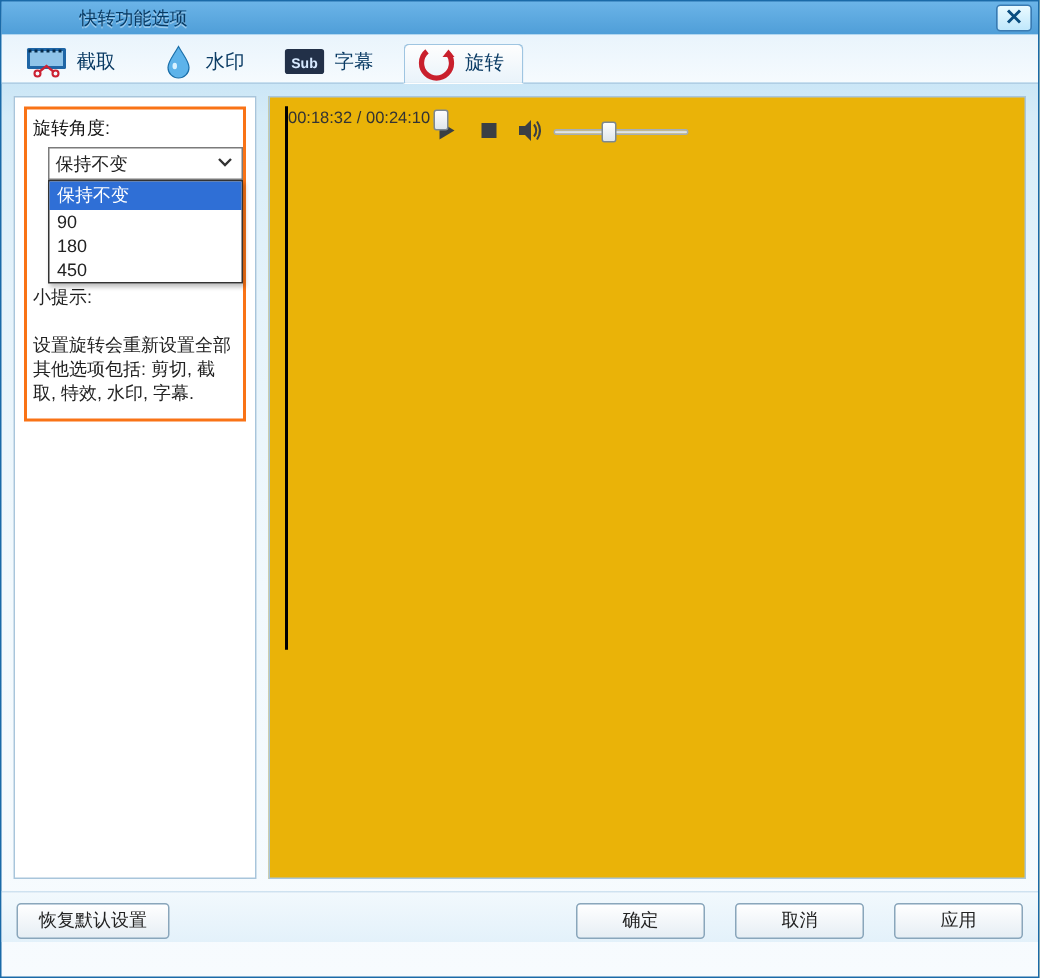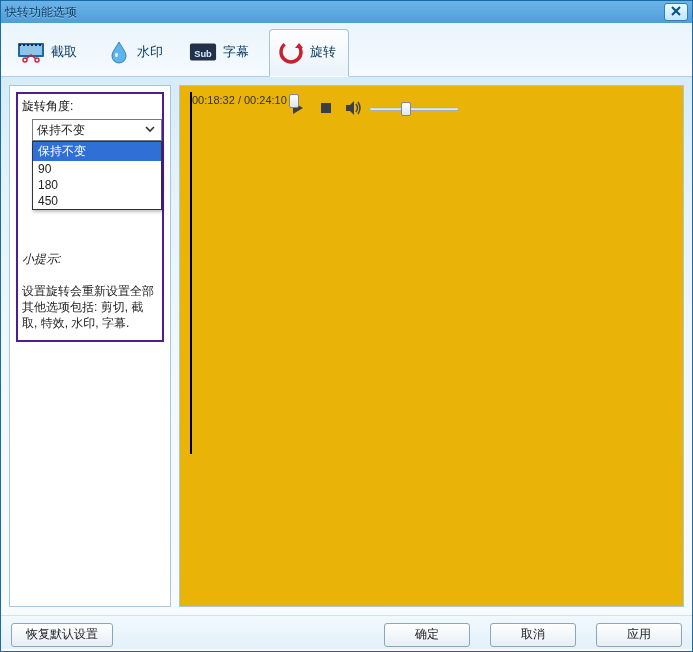--- a/index.html
+++ b/index.html
@@ -1,40 +1,40 @@
 <!DOCTYPE html>
 <html><head>
 <meta charset="utf-8">
 <style>
   * { box-sizing: border-box; margin: 0; padding: 0; font-family: "Microsoft YaHei", "SimSun", Arial, sans-serif; }
   body { width: 693px; height: 652px; background: linear-gradient(#5aa0d8,#9ecfef 3%,#c3e2f5 6%,#d6ecf8 12%,#e5f3fb 30%, #f2f9fd 60%, #f7fbfe 100%); overflow: hidden; font-size: 12px; color: #222; border:1px solid #1a6aa8;}
   
   .titlebar { height:22px; display:flex; align-items:center; padding:0 4px; background: linear-gradient(#6bb4e8,#4f9ed8); color:#fff; font-size:12px; }
-  .titlebar .title { flex:1; color:#083a63; font-weight:500; text-shadow:0 1px 0 rgba(255,255,255,.4);}
+  .titlebar .title { flex:1; color:#083a63; font-weight:500; text-shadow:0 1px 0 rgba(255,255,255,.4);margin-left:48px;}
   .close-btn { width:24px; height:18px; border:1px solid #3a7bb2; border-radius:3px; background:linear-gradient(#eafaff,#bfe7fb); display:flex; align-items:center; justify-content:center; cursor:pointer; }
   .close-btn svg { stroke:#0a4e80; stroke-width:2; fill:none; }
 
   
-  .tabstrip { height:54px; padding:6px 10px 0 10px; display:flex; gap:8px; background:linear-gradient(#e9f4fc,#f6fbfe); border-bottom:1px solid #b0cee4; }
+  .tabstrip { height:33px; padding:6px 10px 0 10px; display:flex; gap:8px; background:linear-gradient(#e9f4fc,#f6fbfe); border-bottom:1px solid #b0cee4; }
   .tab { display:flex; align-items:center; gap:6px; padding:4px 12px 6px 6px; border-radius:4px 4px 0 0; cursor:pointer; font-size:13px; color:#0a3b64;}
   .tab.active { background:linear-gradient(#fefefe,#e9f3fa); border:1px solid #9fc5e1; border-bottom:1px solid #fefefe; margin-bottom:-1px; }
   .tab .icon-wrap { width:28px; height:28px; display:flex; align-items:center; justify-content:flex-end; }
 
   
   .main { display:flex; gap:8px; padding:8px; height:538px; }
   .left-panel { width:162px; background:#fff; border:1px solid #a8c5db; box-shadow: inset 0 0 0 1px #fff; padding:6px; position:relative; }
-  .redbox { border:2px solid #4c1d95; padding:4px 4px 8px 4px; }
+  .redbox { border:2px solid #f97316; padding:4px 4px 8px 4px; }
   .label { font-size:12px; margin-bottom:4px; color:#111;}
   .select-box { position:relative; margin:2px 0 2px 10px; width:130px;}
   .select-display { height:22px; border:1px solid #7b7b7b; background:#fff; display:flex; align-items:center; padding:0 4px; font-size:12px; }
   .select-display .chev { margin-left:auto; }
   .select-list { position:absolute; top:22px; left:0; width:130px; border:1px solid #333; background:#fff; z-index:5; box-shadow:1px 2px 3px rgba(0,0,0,.25);}
   .select-list div { padding:1px 5px; font-size:12px; cursor:pointer;}
   .select-list div.selected { background:#2f6fd6; color:#fff;}
-  .hint-title { font-size:12px; margin-top:110px;font-style:italic; }
+  .hint-title { font-size:12px; margin-top:70px; }
   .hint-body { font-size:12px; line-height:1.35; margin-top:15px; }
 
   .right-panel { flex:1; background:#eab308; border:1px solid #a8c5db; padding:6px 10px 8px 10px; display:flex; flex-direction:row; }
   .video-area { flex:0 0 auto; height:362px; background:#000; position:relative; border:1px solid #000; margin-bottom:4px; }
   .video-art { position:absolute; inset:0; }
   .time-row { text-align:right; font-size:11px; color:#333; padding:2px 2px 4px 0;}
   .range-wrap { position:relative; height:14px; margin:2px 0 4px 0;}
   .range-track { position:absolute; left:0; right:0; top:5px; height:4px; background:linear-gradient(#cfd4d8,#e8ecef); border:1px solid #a6adb3; border-radius:2px;}
   .range-thumb { position:absolute; top:0; width:10px; height:14px; background:linear-gradient(#fdfdfd,#dfe6eb); border:1px solid #7d8891; border-radius:2px;}
   .range-thumb.seek { left:77%; }

